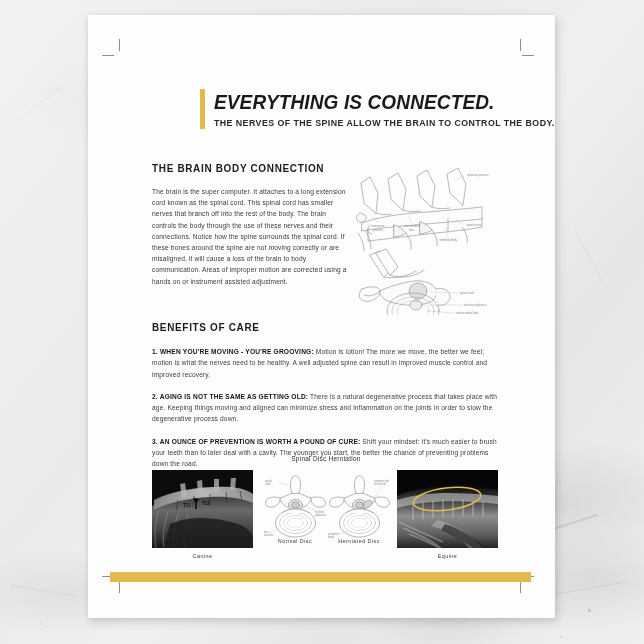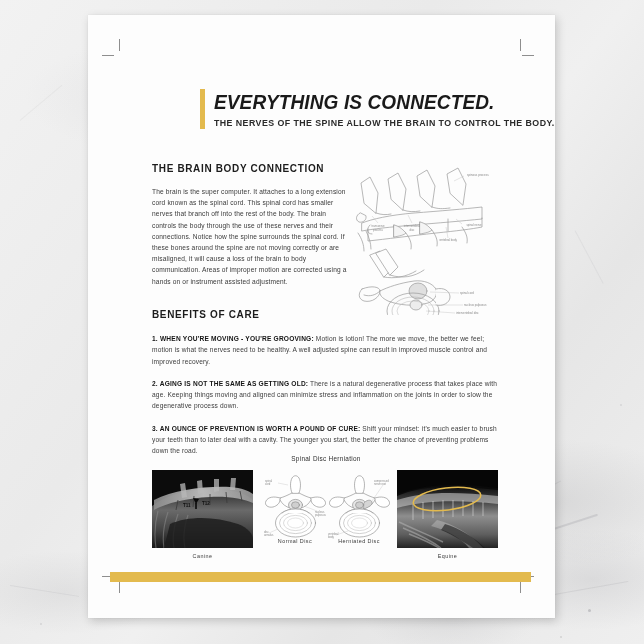--- a/index.html
+++ b/index.html
@@ -117,21 +117,21 @@
   #spine-fig {
     position: absolute;
     left: 268px; top: 148px;
     width: 148px; height: 152px;
   }
   #spine-fig svg { display: block; }
 
   
   #sec2 {
     position: absolute;
-    left: 64px; top: 293px;
+    left: 64px; top: 306px;
     width: 350px;
   }
   #benefits-list { margin-top: 13px; }
   .benefit {
     font-size: 6.6px;
     line-height: 11.3px;
     color: #3c3c3c;
     letter-spacing: 0.15px;
     margin-bottom: 11px;
   }

